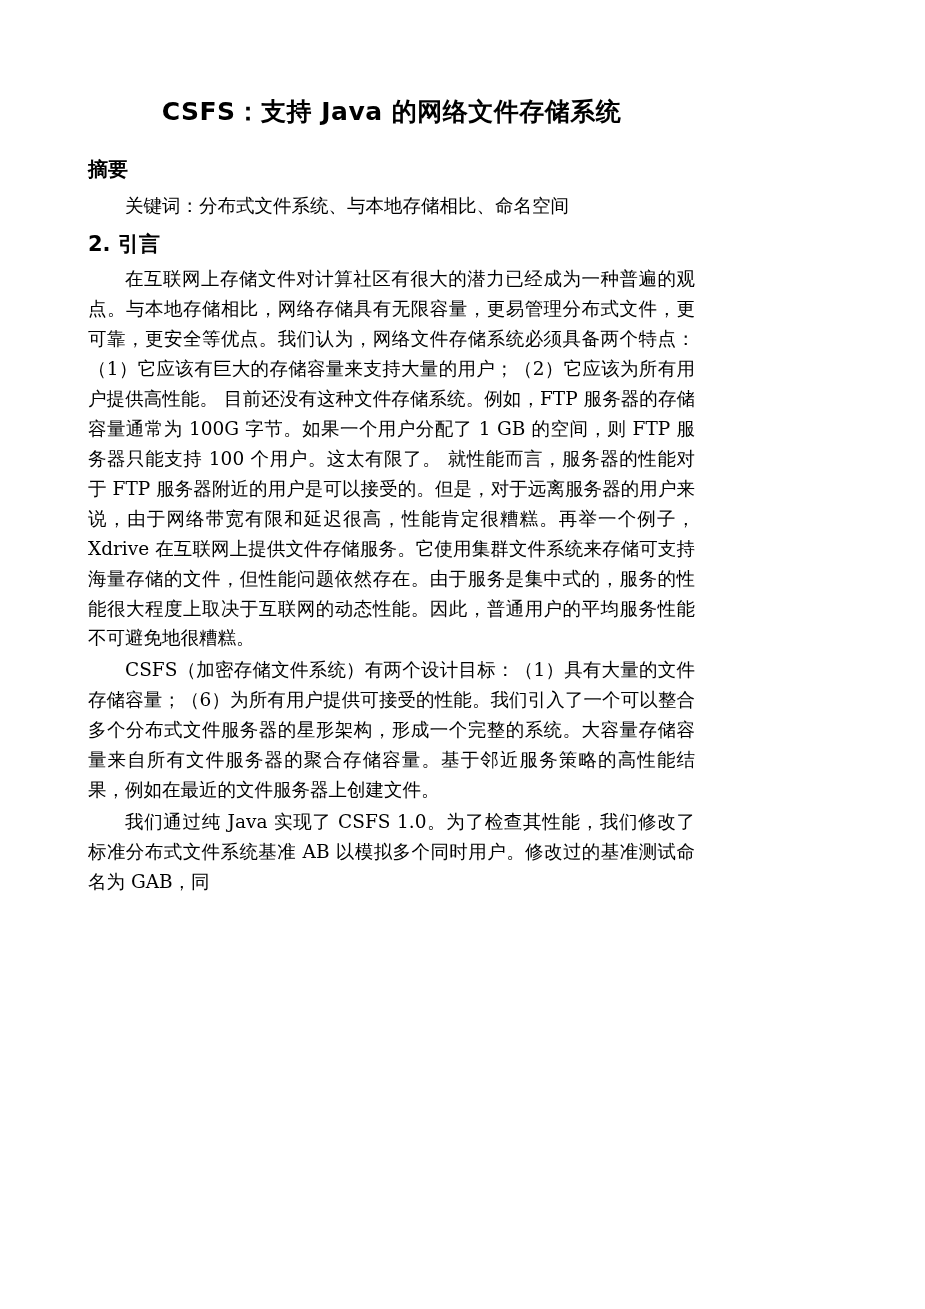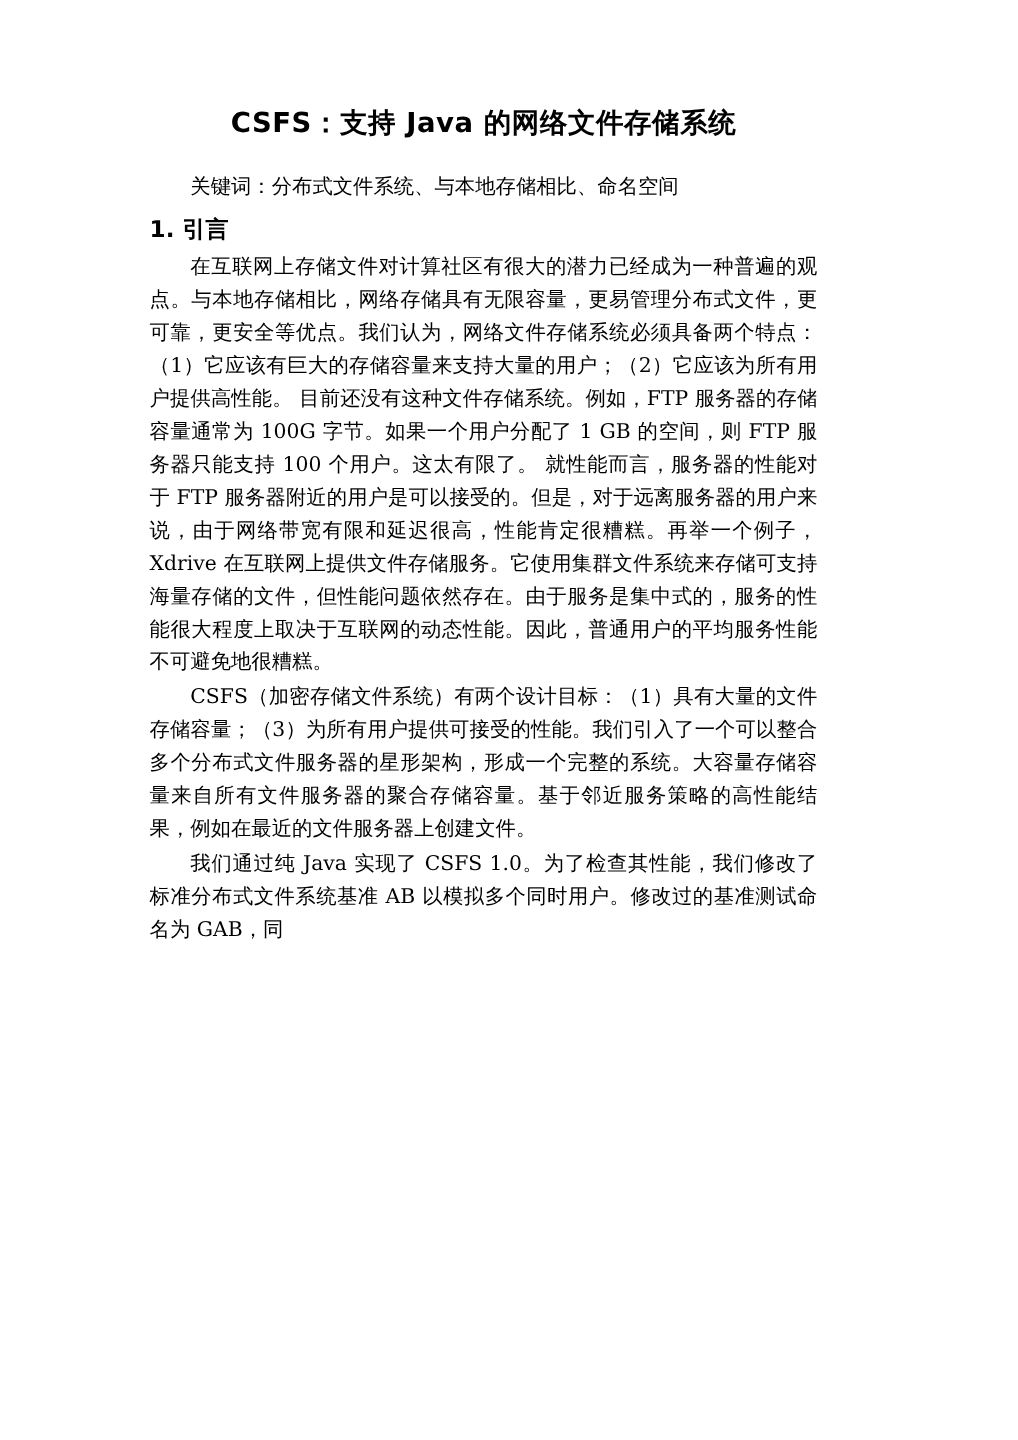--- a/index.html
+++ b/index.html
@@ -12,21 +12,20 @@
     min-height: 1309px;
     font-family: "DejaVu Serif", "Liberation Serif", serif;
     color: #000000;
   }
   .page {
     width: 783px;
     min-height: 1309px;
     box-sizing: border-box;
     padding: 96px 88px 40px 88px;
     background: #ffffff;
-    margin-left: 48px;
   }
   .doc-title {
     font-family: "DejaVu Sans", "Liberation Sans", sans-serif;
     font-size: 25px;
     font-weight: bold;
     text-align: center;
     letter-spacing: 0.5px;
     margin: 0 0 26px 0;
     line-height: 1.3;
   }
@@ -64,25 +63,26 @@
     font-weight: normal;
   }
 </style>
 </head>
 <body>
 
 <div class="page">
 
   <h1 class="doc-title">CSFS：支持 Java 的网络文件存储系统</h1>
 
+  <h2 class="section-heading">摘要</h2>
 
 
   <p class="keywords">
     <span class="kw-label">关键词：</span><span>分布式文件系统、与本地存储相比、命名空间</span>
   </p>
 
-  <h2 class="numbered-heading">1. 引言</h2>
+  <h2 class="numbered-heading">2. 引言</h2>
 
   <p class="body-text">在互联网上存储文件对计算社区有很大的潜力已经成为一种普遍的观点。与本地存储相比，网络存储具有无限容量，更易管理分布式文件，更可靠，更安全等优点。我们认为，网络文件存储系统必须具备两个特点：（1）它应该有巨大的存储容量来支持大量的用户；（2）它应该为所有用户提供高性能。 目前还没有这种文件存储系统。例如，FTP 服务器的存储容量通常为 100G 字节。如果一个用户分配了 1 GB 的空间，则 FTP 服务器只能支持 100 个用户。这太有限了。 就性能而言，服务器的性能对于 FTP 服务器附近的用户是可以接受的。但是，对于远离服务器的用户来说，由于网络带宽有限和延迟很高，性能肯定很糟糕。再举一个例子，Xdrive 在互联网上提供文件存储服务。它使用集群文件系统来存储可支持海量存储的文件，但性能问题依然存在。由于服务是集中式的，服务的性能很大程度上取决于互联网的动态性能。因此，普通用户的平均服务性能不可避免地很糟糕。</p>
-  <p class="body-text">CSFS（加密存储文件系统）有两个设计目标：（1）具有大量的文件存储容量；（3）为所有用户提供可接受的性能。我们引入了一个可以整合多个分布式文件服务器的星形架构，形成一个完整的系统。大容量存储容量来自所有文件服务器的聚合存储容量。基于邻近服务策略的高性能结果，例如在最近的文件服务器上创建文件。</p>
+  <p class="body-text">CSFS（加密存储文件系统）有两个设计目标：（1）具有大量的文件存储容量；（6）为所有用户提供可接受的性能。我们引入了一个可以整合多个分布式文件服务器的星形架构，形成一个完整的系统。大容量存储容量来自所有文件服务器的聚合存储容量。基于邻近服务策略的高性能结果，例如在最近的文件服务器上创建文件。</p>
   <p class="body-text">我们通过纯 Java 实现了 CSFS 1.0。为了检查其性能，我们修改了标准分布式文件系统基准 AB 以模拟多个同时用户。修改过的基准测试命名为 GAB，同</p>
 
 </div>
 
 </body></html>

